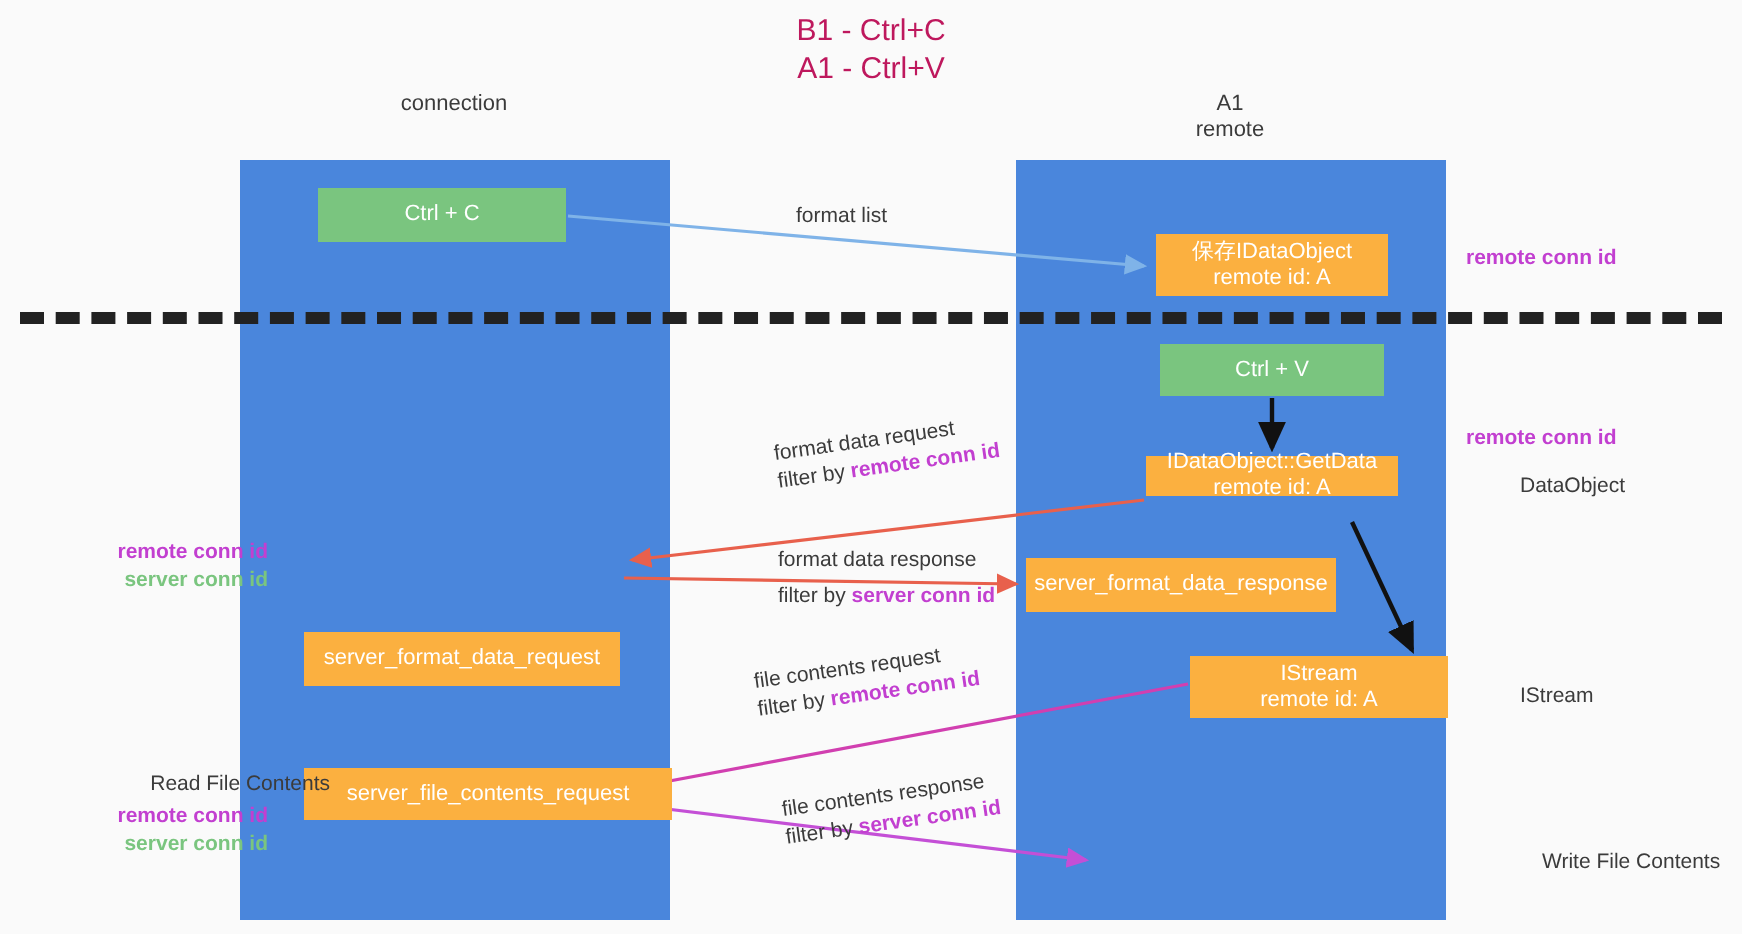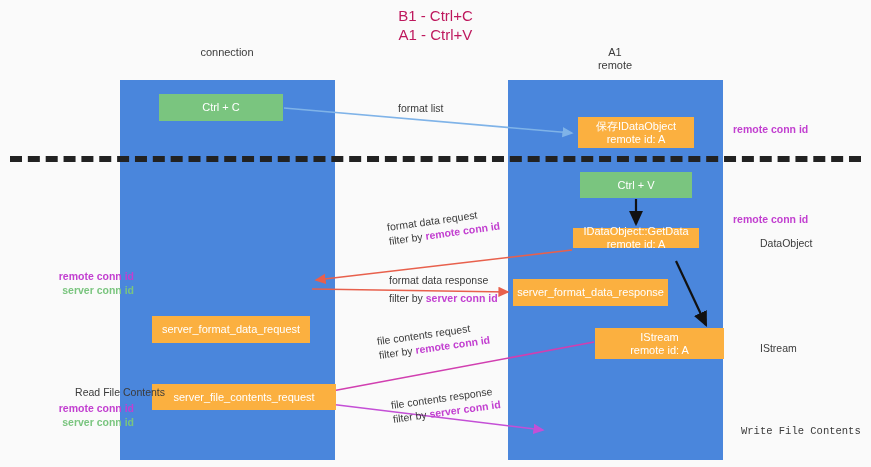--- a/index.html
+++ b/index.html
@@ -81,21 +81,21 @@
     position:absolute;font-size:10.5px;line-height:14px;white-space:nowrap;
   }
   .purple{color:#c23fd0;font-weight:bold;}
   .greentxt{color:#7ac57f;font-weight:bold;}
   .dark{color:#3b3b3b;padding-left:31px;}
 
   #side-r1{left:733px;top:122px;}
   #side-r2{left:733px;top:212px;}
   #side-r3{left:729px;top:236px;}
   #side-r4{left:729px;top:341px;}
-  #side-r5{left:710px;top:424px;font-family:Liberation Mono, monospace;}
+  #side-r5{left:740px;top:424px;}
 
   #side-l1{left:22px;top:269px;text-align:right;width:112px;}
   #side-l2{left:28px;top:385px;text-align:right;width:106px;}
   #side-l3{left:22px;top:401px;text-align:right;width:112px;}
 </style>
 </head>
 <body>
 
 <div class="stage">
 

